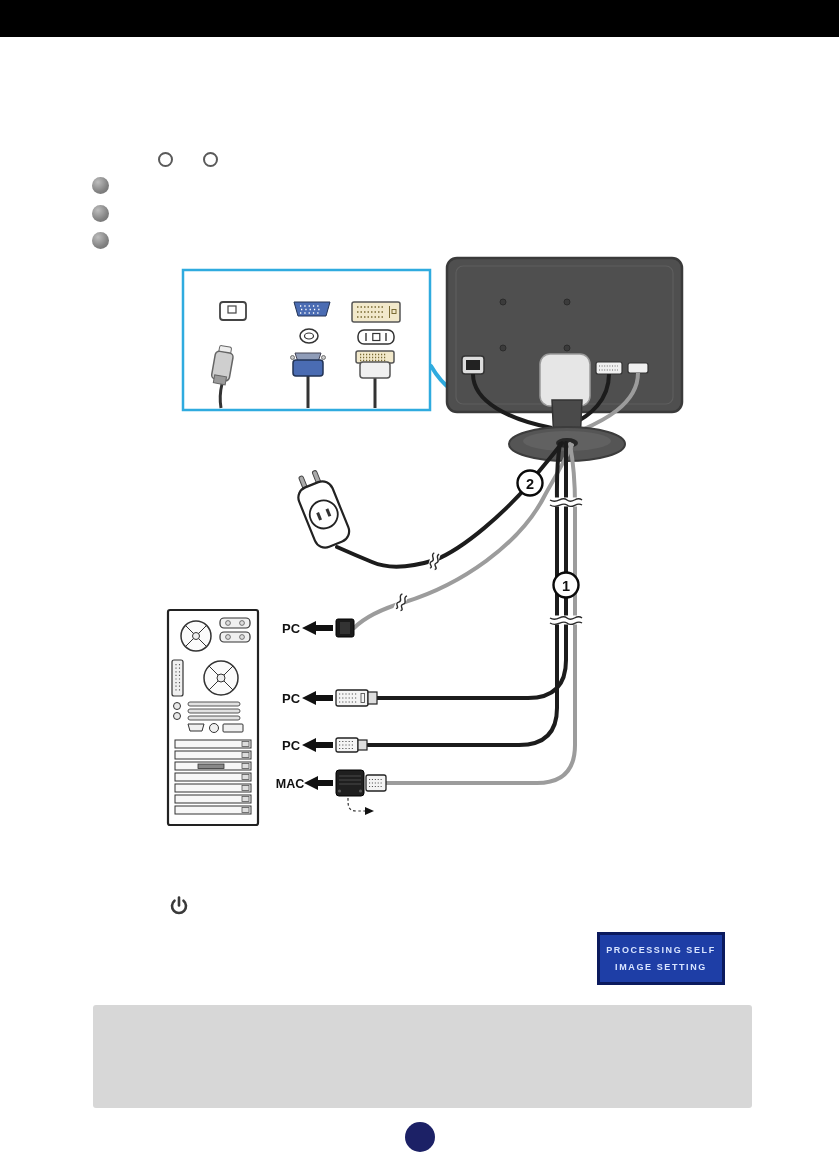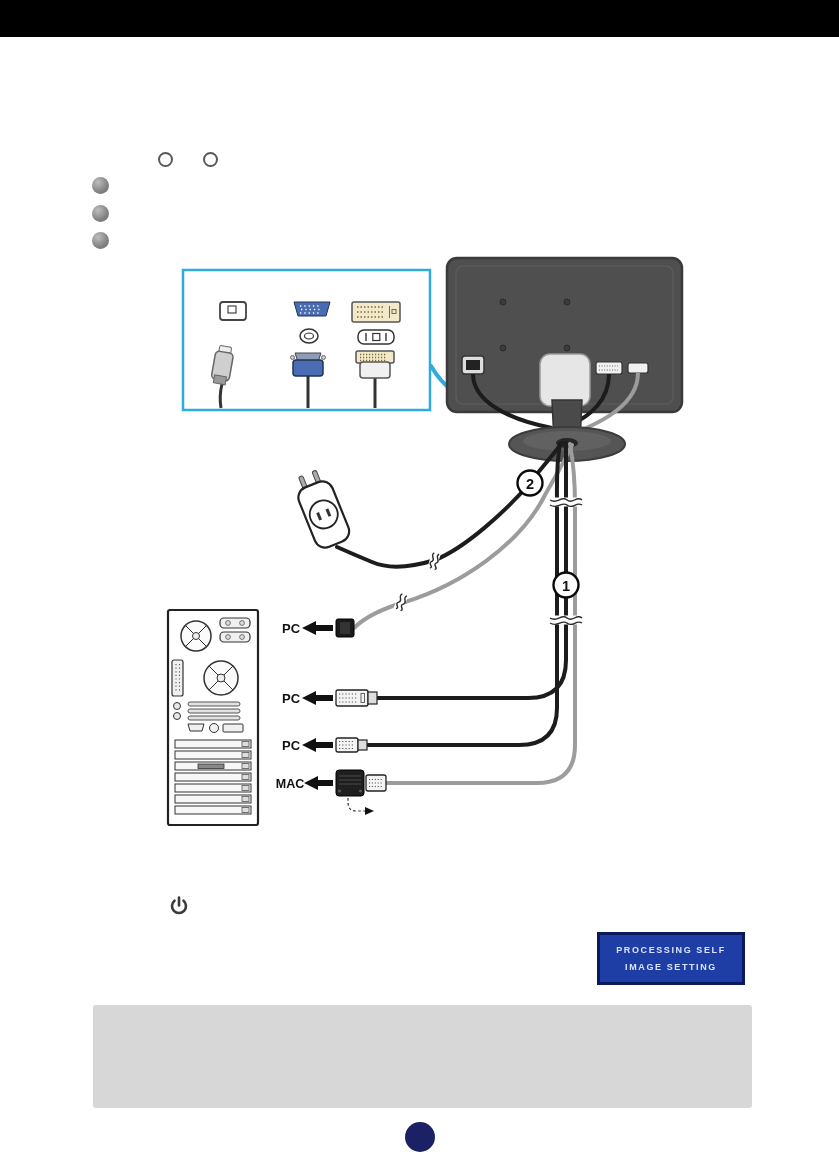--- a/index.html
+++ b/index.html
@@ -11,21 +11,21 @@
   .header-bar { left:0; top:7; width:839px; height:37px; background:#000; }
   .indicator-circle {
     width:15px; height:15px; border:2.2px solid #5a5a5a; border-radius:50%;
     box-sizing:border-box; background:#fff;
   }
   .step-bullet {
     width:17px; height:17px; border-radius:50%;
     background:radial-gradient(circle at 35% 30%, #bdbdbd, #828282 60%, #6a6a6a);
   }
   .processing-box {
-    left:597px; top:932px; width:148px; height:53px; box-sizing:border-box;
+    left:597px; top:932px; width:128px; height:53px; box-sizing:border-box;
     border:3px solid #0b1a5e; background:#1e3ea6;
     display:flex; flex-direction:column; align-items:center; justify-content:center;
     gap:7px; font-size:9px; font-weight:bold; letter-spacing:1.6px; color:#d8e4ff;
   }
   .note-box { left:93px; top:1005px; width:659px; height:103px; background:#d7d7d7; border-radius:3px; }
   .page-dot { left:405px; top:1122px; width:30px; height:30px; border-radius:50%; background:#1c2166; }
   svg text { font-family:"Liberation Sans", sans-serif; font-weight:bold; fill:#111; }
 </style>
 </head>
 <body>

